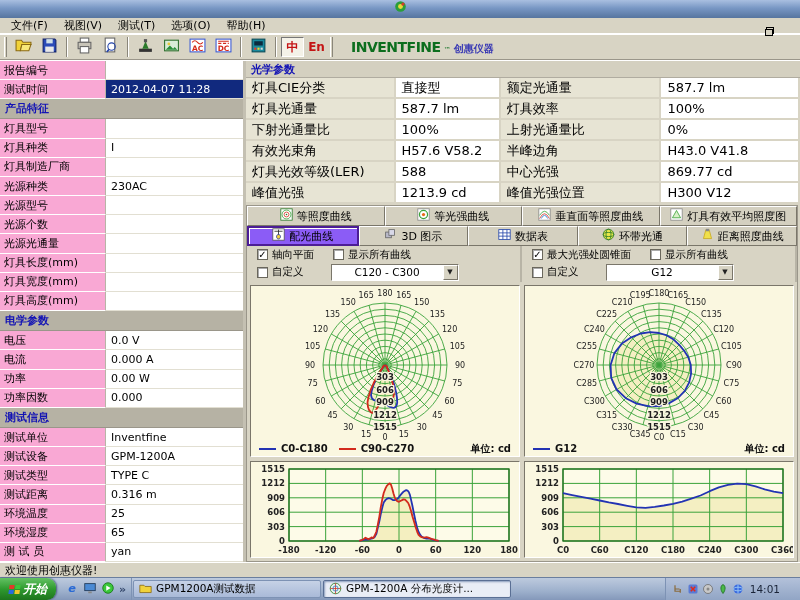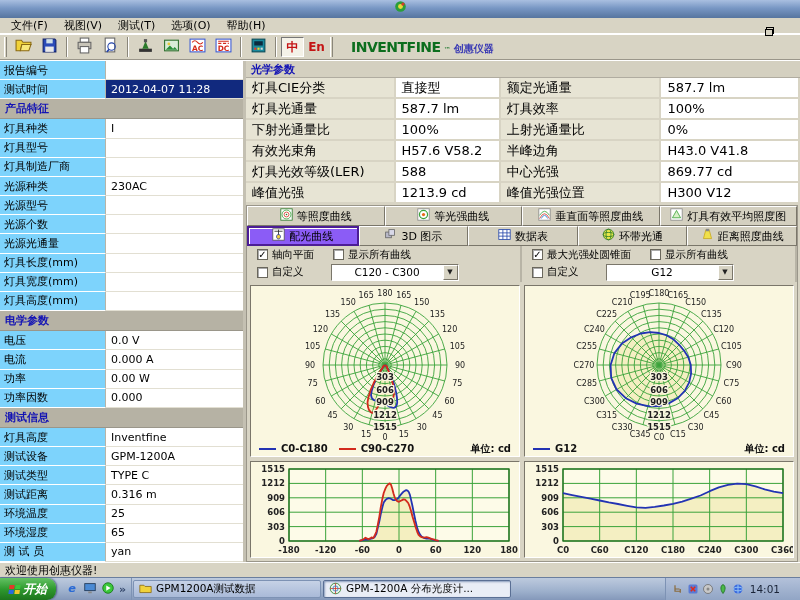--- a/index.html
+++ b/index.html
@@ -36,21 +36,21 @@
   .logo { margin-left:14px; display:flex; align-items:baseline; gap:3px; white-space:nowrap; }
   .logo-en { color:#0c6e1e; font-weight:bold; font-size:14px; letter-spacing:-0.5px; }
   .logo-tm { color:#0c6e1e; font-size:7px; vertical-align:super; }
   .logo-cn { color:#3a3ab4; font-size:10px; font-weight:bold; }
 
   
   .main { flex:1; display:flex; min-height:0; border-top:1px solid #fff; }
   .left-panel { width:246px; display:flex; flex-direction:column; background:#fff;
     border-right:3px solid #c4c0b2; }
   .prow { flex:1 1 0; min-height:0; display:flex; font-size:11px; }
-  .plabel { width:106px; background:#7dd3fc; border-right:1px solid #b8b4a6; border-bottom:1px solid #fff;
+  .plabel { width:106px; background:#f9a8d4; border-right:1px solid #b8b4a6; border-bottom:1px solid #fff;
     padding:0 4px; display:flex; align-items:center; white-space:nowrap; overflow:hidden; }
   .pvalue { flex:1; background:#fff; border-bottom:1px solid #e2dfd2; padding:0 5px; display:flex; align-items:center;
     white-space:nowrap; overflow:hidden; }
   .prow.selected .pvalue { background:#11297e; color:#fff; }
   .prow.section { background:#b6b2a4; color:#1414b4; font-weight:bold; align-items:center;
     padding:0 5px; border-bottom:1px solid #9a968a; }
 
   .right-panel { flex:1; display:flex; flex-direction:column; min-width:0; }
   .optics-header { height:17px; background:#d4d0c0; color:#1414b4; font-weight:bold; font-size:11px;
     padding:1px 5px; border-bottom:1px solid #b0aca0; }
@@ -237,28 +237,28 @@
           <span class="pvalue"></span>
         </div>
         <div class="prow selected">
           <span class="plabel">测试时间</span>
           <span class="pvalue">2012-04-07 11:28</span>
         </div>
         <div class="prow section">
           <span>产品特征</span>
         </div>
         <div class="prow">
+          <span class="plabel">灯具型号</span>
+          <span class="pvalue"></span>
+        </div>
+        <div class="prow">
           <span class="plabel">灯具种类</span>
           <span class="pvalue">I</span>
         </div>
         <div class="prow">
-          <span class="plabel">灯具型号</span>
-          <span class="pvalue"></span>
-        </div>
-        <div class="prow">
           <span class="plabel">灯具制造厂商</span>
           <span class="pvalue"></span>
         </div>
         <div class="prow">
           <span class="plabel">光源种类</span>
           <span class="pvalue">230AC</span>
         </div>
         <div class="prow">
           <span class="plabel">光源型号</span>
           <span class="pvalue"></span>
@@ -299,21 +299,21 @@
           <span class="pvalue">0.00 W</span>
         </div>
         <div class="prow">
           <span class="plabel">功率因数</span>
           <span class="pvalue">0.000</span>
         </div>
         <div class="prow section">
           <span>测试信息</span>
         </div>
         <div class="prow">
-          <span class="plabel">灯具高度</span>
+          <span class="plabel">测试单位</span>
           <span class="pvalue">Inventfine</span>
         </div>
         <div class="prow">
           <span class="plabel">测试设备</span>
           <span class="pvalue">GPM-1200A</span>
         </div>
         <div class="prow">
           <span class="plabel">测试类型</span>
           <span class="pvalue">TYPE C</span>
         </div>

